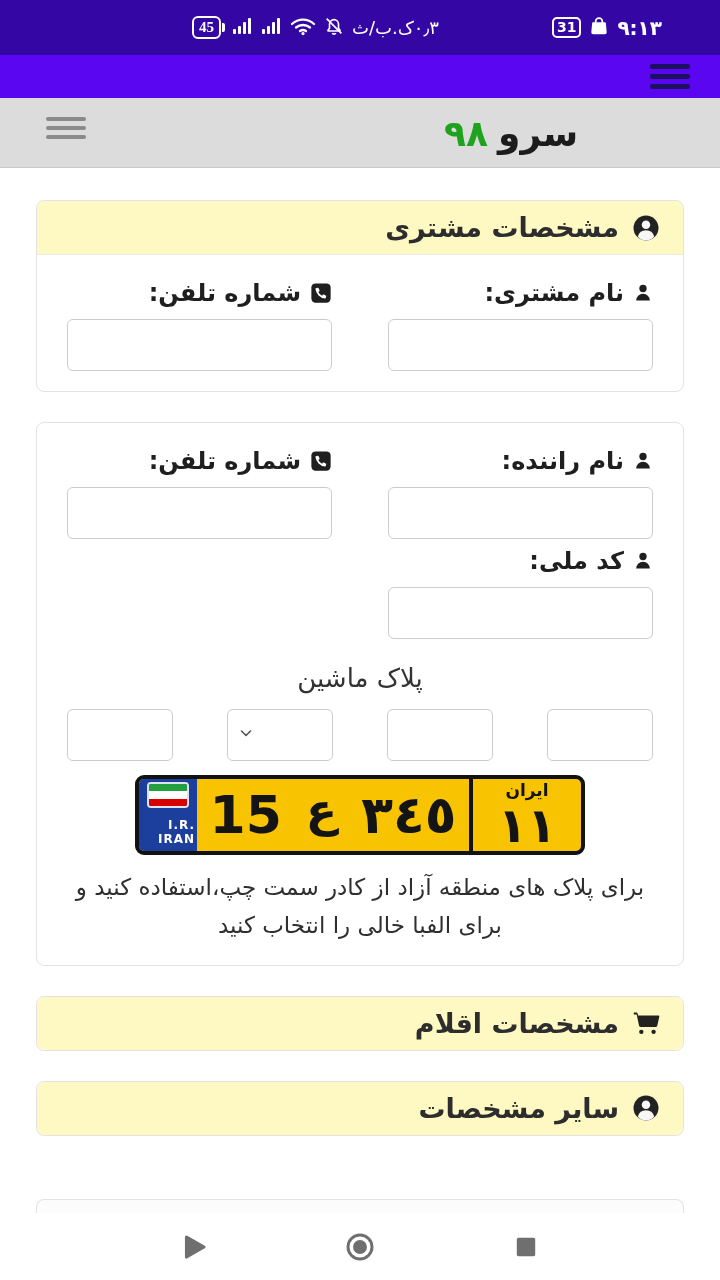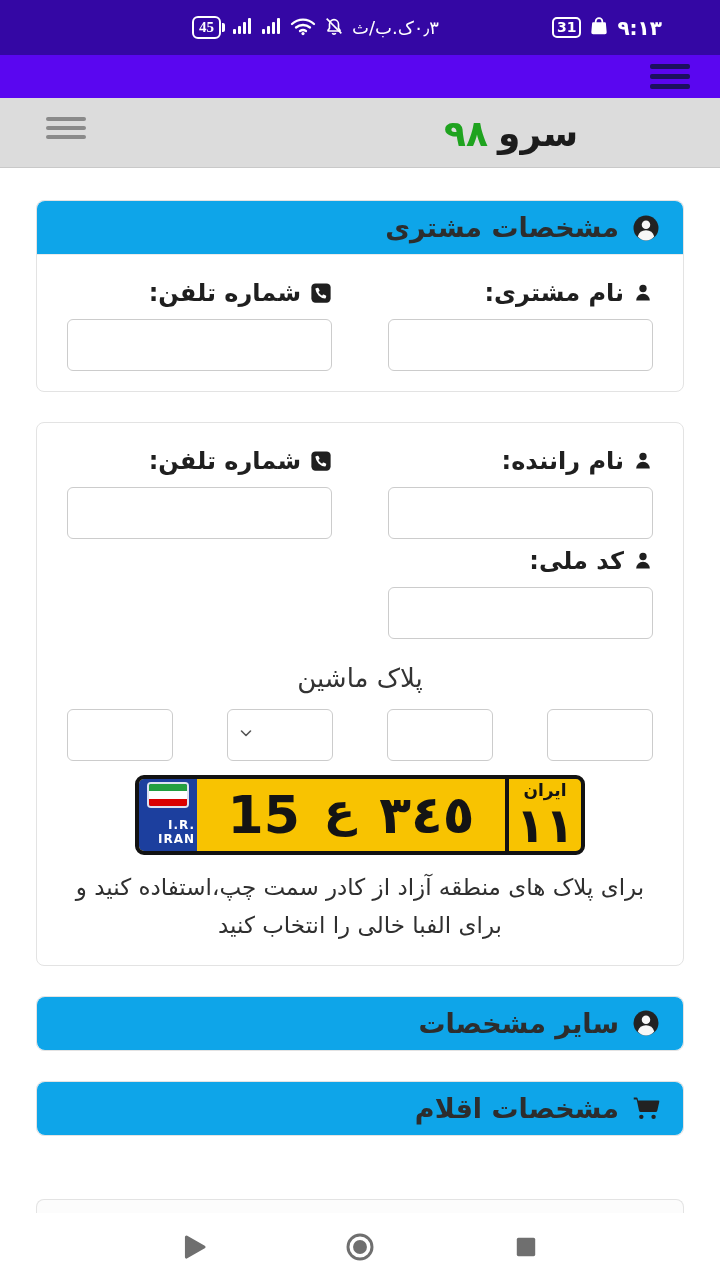--- a/index.html
+++ b/index.html
@@ -36,21 +36,21 @@
   .toolbar .burger span{width:40px;height:4px;background:#8a8a8a;}
   .logo{position:absolute;left:71%;top:0;height:70px;transform:translateX(-50%);
     display:flex;align-items:center;gap:10px;font-size:36px;font-weight:700;}
   .logo .logo-name{color:#1c1c1c;}
   .logo .logo-num{color:var(--logo-green,#1fa31f);}
 
   
   .content{position:absolute;top:168px;left:0;right:0;bottom:67px;background:#fff;
     padding:32px 36px 0;box-sizing:border-box;overflow:hidden;}
   .card{border:1px solid #e3e3e3;border-radius:8px;background:#fff;margin-bottom:30px;}
-  .card-header{background:#0ea5e9;border-bottom:1px solid #ebebeb;border-radius:8px 8px 0 0;
+  .card-header{background:#fef9c3;border-bottom:1px solid #ebebeb;border-radius:8px 8px 0 0;
     padding:10px 22px;display:flex;align-items:center;gap:12px;font-size:27px;
     font-weight:600;color:#2d2d2d;min-height:33px;}
   .card.collapsed .card-header{border-bottom:none;border-radius:8px;}
   .card-body{padding:24px 30px 20px;}
   .hicon{display:flex;align-items:center;}
   .hicon svg{display:block;}
   .title-link{display:inline-flex;align-items:center;gap:10px;border-bottom:2px solid #2d2d2d;
     padding-bottom:3px;cursor:pointer;}
 
   .field-row{display:flex;gap:56px;}
@@ -76,21 +76,21 @@
     flex-direction:column;box-shadow:0 0 0 2px rgba(255,255,255,.85);}
   .flag i{flex:1;}
   .flag .f-green{background:#239f40;}
   .flag .f-white{background:#fff;}
   .flag .f-red{background:#da0000;}
   .ir-text{font-size:12px;font-weight:700;line-height:1.15;color:#fff;width:100%;
     padding-left:4px;box-sizing:border-box;text-align:right;letter-spacing:1px;}
   .plate-main{flex:1;display:flex;align-items:center;justify-content:center;gap:24px;
     font-size:52px;font-weight:700;color:#141414;line-height:1;}
   .plate-letter{font-size:46px;padding-bottom:10px;}
-  .plate-region{width:76px;border-left:4px solid #121212;display:flex;flex-direction:column;
+  .plate-region{width:112px;border-left:4px solid #121212;display:flex;flex-direction:column;
     align-items:center;justify-content:center;color:#141414;box-sizing:border-box;gap:2px;}
   .region-word{font-size:17px;font-weight:700;line-height:1;}
   .region-num{font-size:48px;font-weight:700;line-height:1;letter-spacing:5px;}
 
   .plate-help{text-align:center;font-size:23px;color:#2f2f2f;line-height:1.65;margin:14px auto 0;max-width:610px;}
 
   .card-peek{position:absolute;left:36px;right:36px;bottom:0;height:13px;
     border:1px solid #e3e3e3;border-bottom:none;border-radius:8px 8px 0 0;background:#fcfcfc;}
 
   
@@ -302,41 +302,41 @@
           </div>
         </div>
 
         <div class="plate-help">برای پلاک های منطقه آزاد از کادر سمت چپ،استفاده کنید و برای الفبا خالی را انتخاب کنید</div>
       </div>
     </div>
 
     <div class="card collapsed">
       <div class="card-header">
         <span class="hicon">
+          <svg width="30" height="28" viewBox="0 0 24 24" fill="#222">
+              <path d="M1.5 3h2.3a1 1 0 0 1 1 .8l.4 1.7h17.3a.9.9 0 0 1 .9 1.1l-1.7 7.6a1.6 1.6 0 0 1-1.6 1.3H7.6a1.6 1.6 0 0 1-1.6-1.3L4.2 5.6 3.9 4.8H1.5zM8 21.5a1.9 1.9 0 1 1 0-3.8 1.9 1.9 0 0 1 0 3.8zm10.5 0a1.9 1.9 0 1 1 0-3.8 1.9 1.9 0 0 1 0 3.8z"></path>
+            </svg>
+        </span>
+        <span>مشخصات اقلام</span>
+      </div>
+    </div>
+
+    <div class="card collapsed">
+      <div class="card-header">
+        <span class="hicon">
           <svg width="30" height="30" viewBox="0 0 24 24">
               <circle cx="12" cy="12" r="10" fill="#222"></circle>
               <circle cx="12" cy="9.4" r="3.4" fill="#f7f7f7"></circle>
               <path d="M5.4 18.7a6.9 6.9 0 0 1 13.2 0A9.9 9.9 0 0 1 12 22a9.9 9.9 0 0 1-6.6-3.3z" fill="#f7f7f7"></path>
             </svg>
         </span>
         <span>سایر مشخصات</span>
       </div>
     </div>
 
-    <div class="card collapsed">
-      <div class="card-header">
-        <span class="hicon">
-          <svg width="30" height="28" viewBox="0 0 24 24" fill="#222">
-              <path d="M1.5 3h2.3a1 1 0 0 1 1 .8l.4 1.7h17.3a.9.9 0 0 1 .9 1.1l-1.7 7.6a1.6 1.6 0 0 1-1.6 1.3H7.6a1.6 1.6 0 0 1-1.6-1.3L4.2 5.6 3.9 4.8H1.5zM8 21.5a1.9 1.9 0 1 1 0-3.8 1.9 1.9 0 0 1 0 3.8zm10.5 0a1.9 1.9 0 1 1 0-3.8 1.9 1.9 0 0 1 0 3.8z"></path>
-            </svg>
-        </span>
-        <span>مشخصات اقلام</span>
-      </div>
-    </div>
-
     <div class="card-peek"></div>
   </div>
 
   <div class="nav-bar">
     <div class="nav-btn">
       <svg width="30" height="30" viewBox="0 0 24 24">
           <polygon points="6,4 20,12 6,20" fill="#6f6f6f" stroke="#6f6f6f" stroke-width="2.5" stroke-linejoin="round"></polygon>
         </svg>
     </div>
     <div class="nav-btn">

